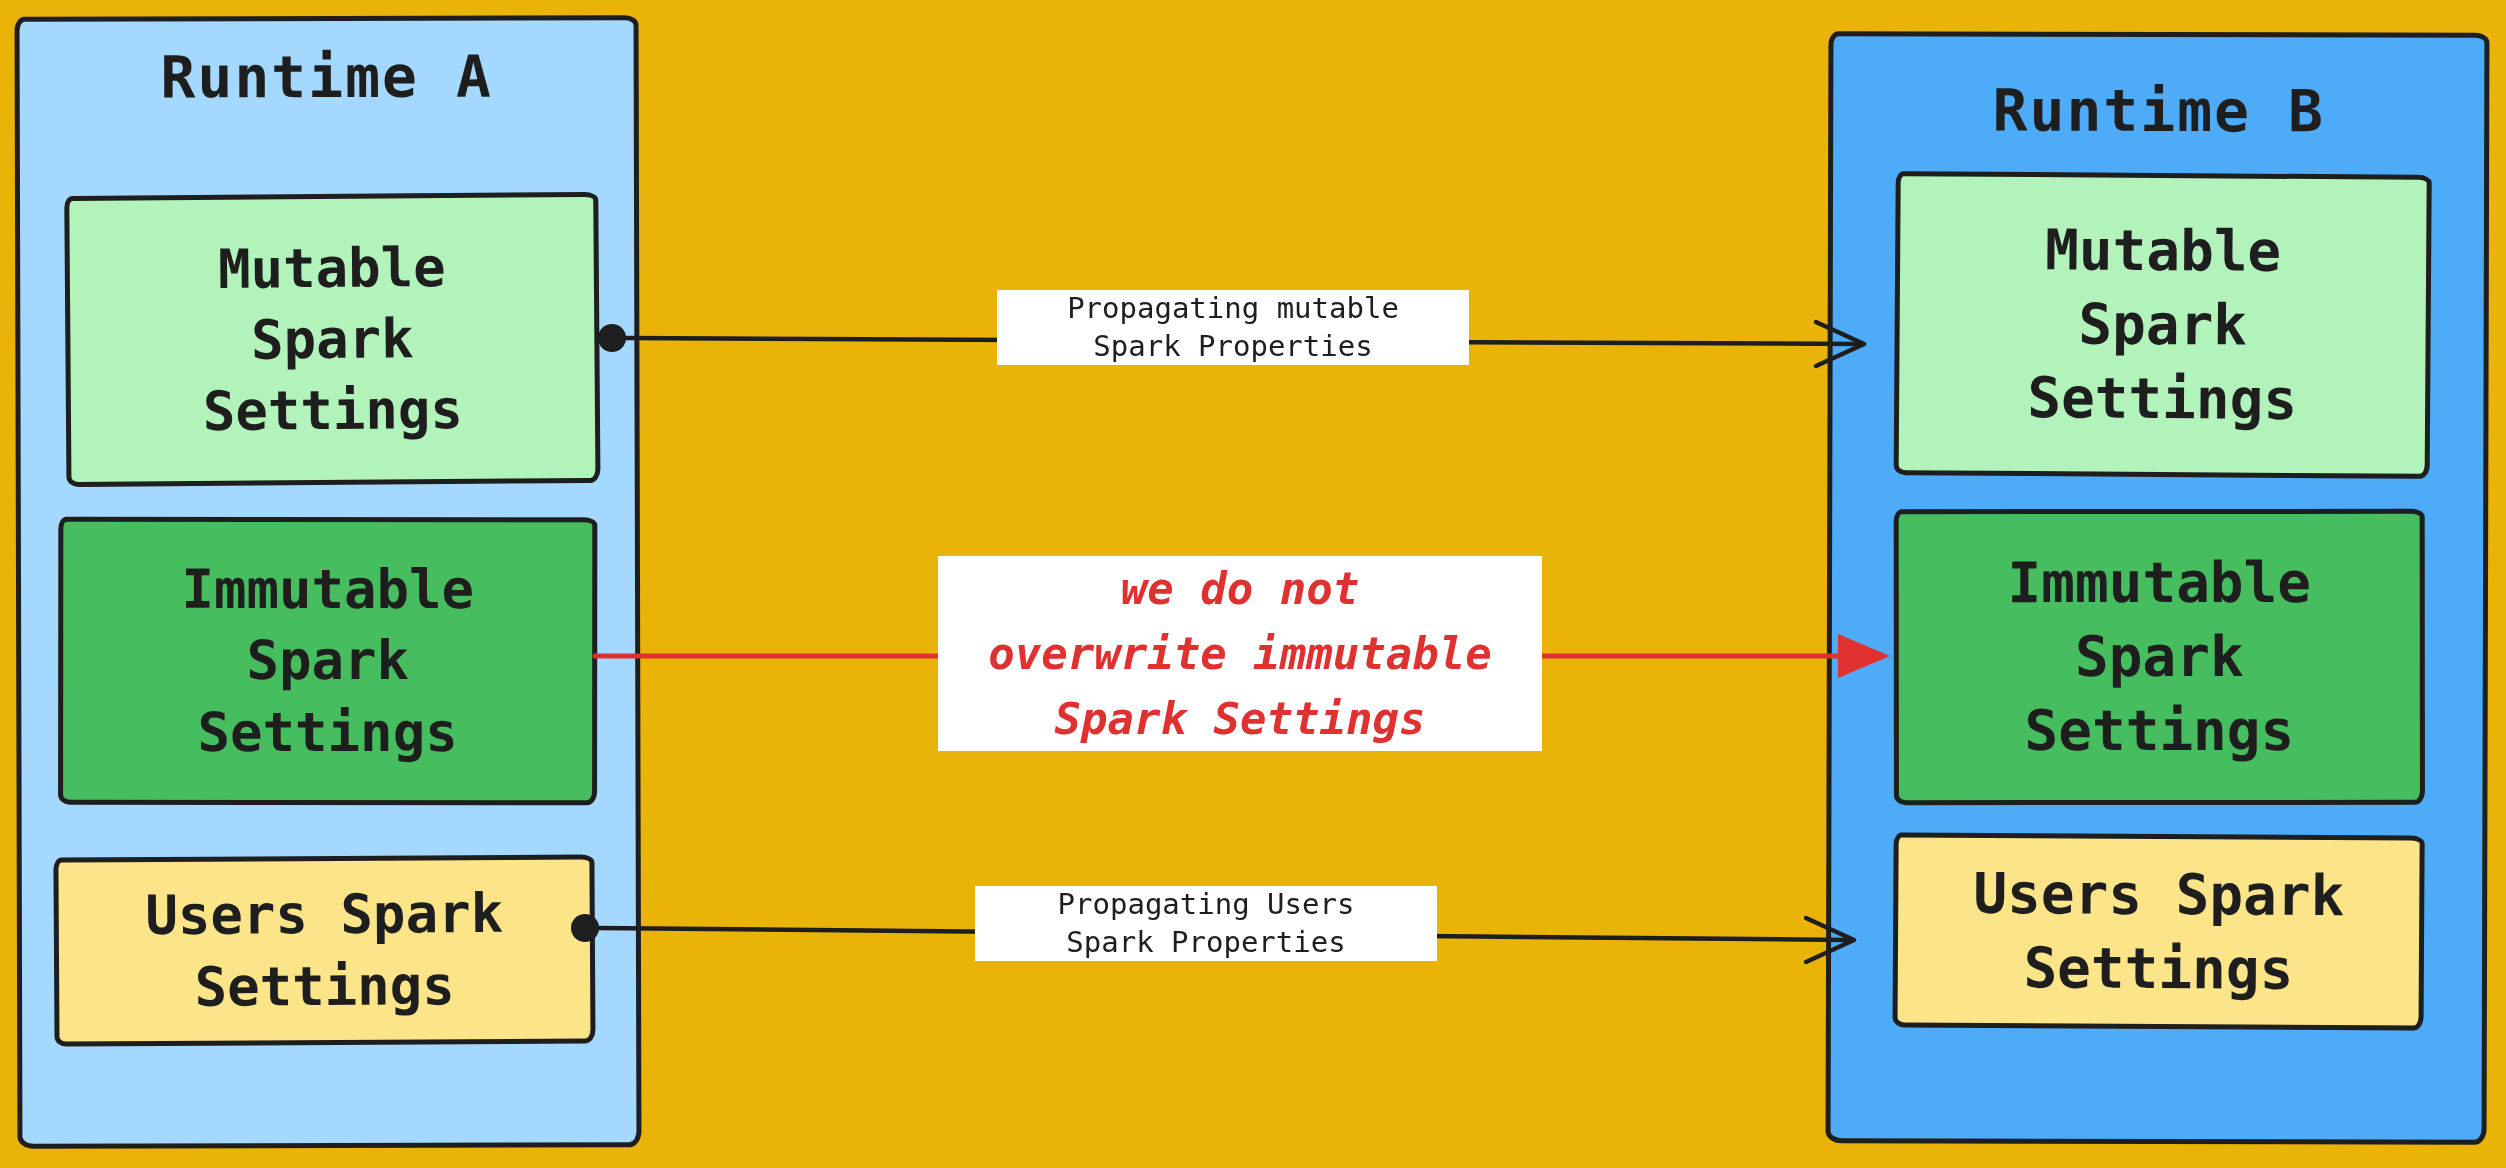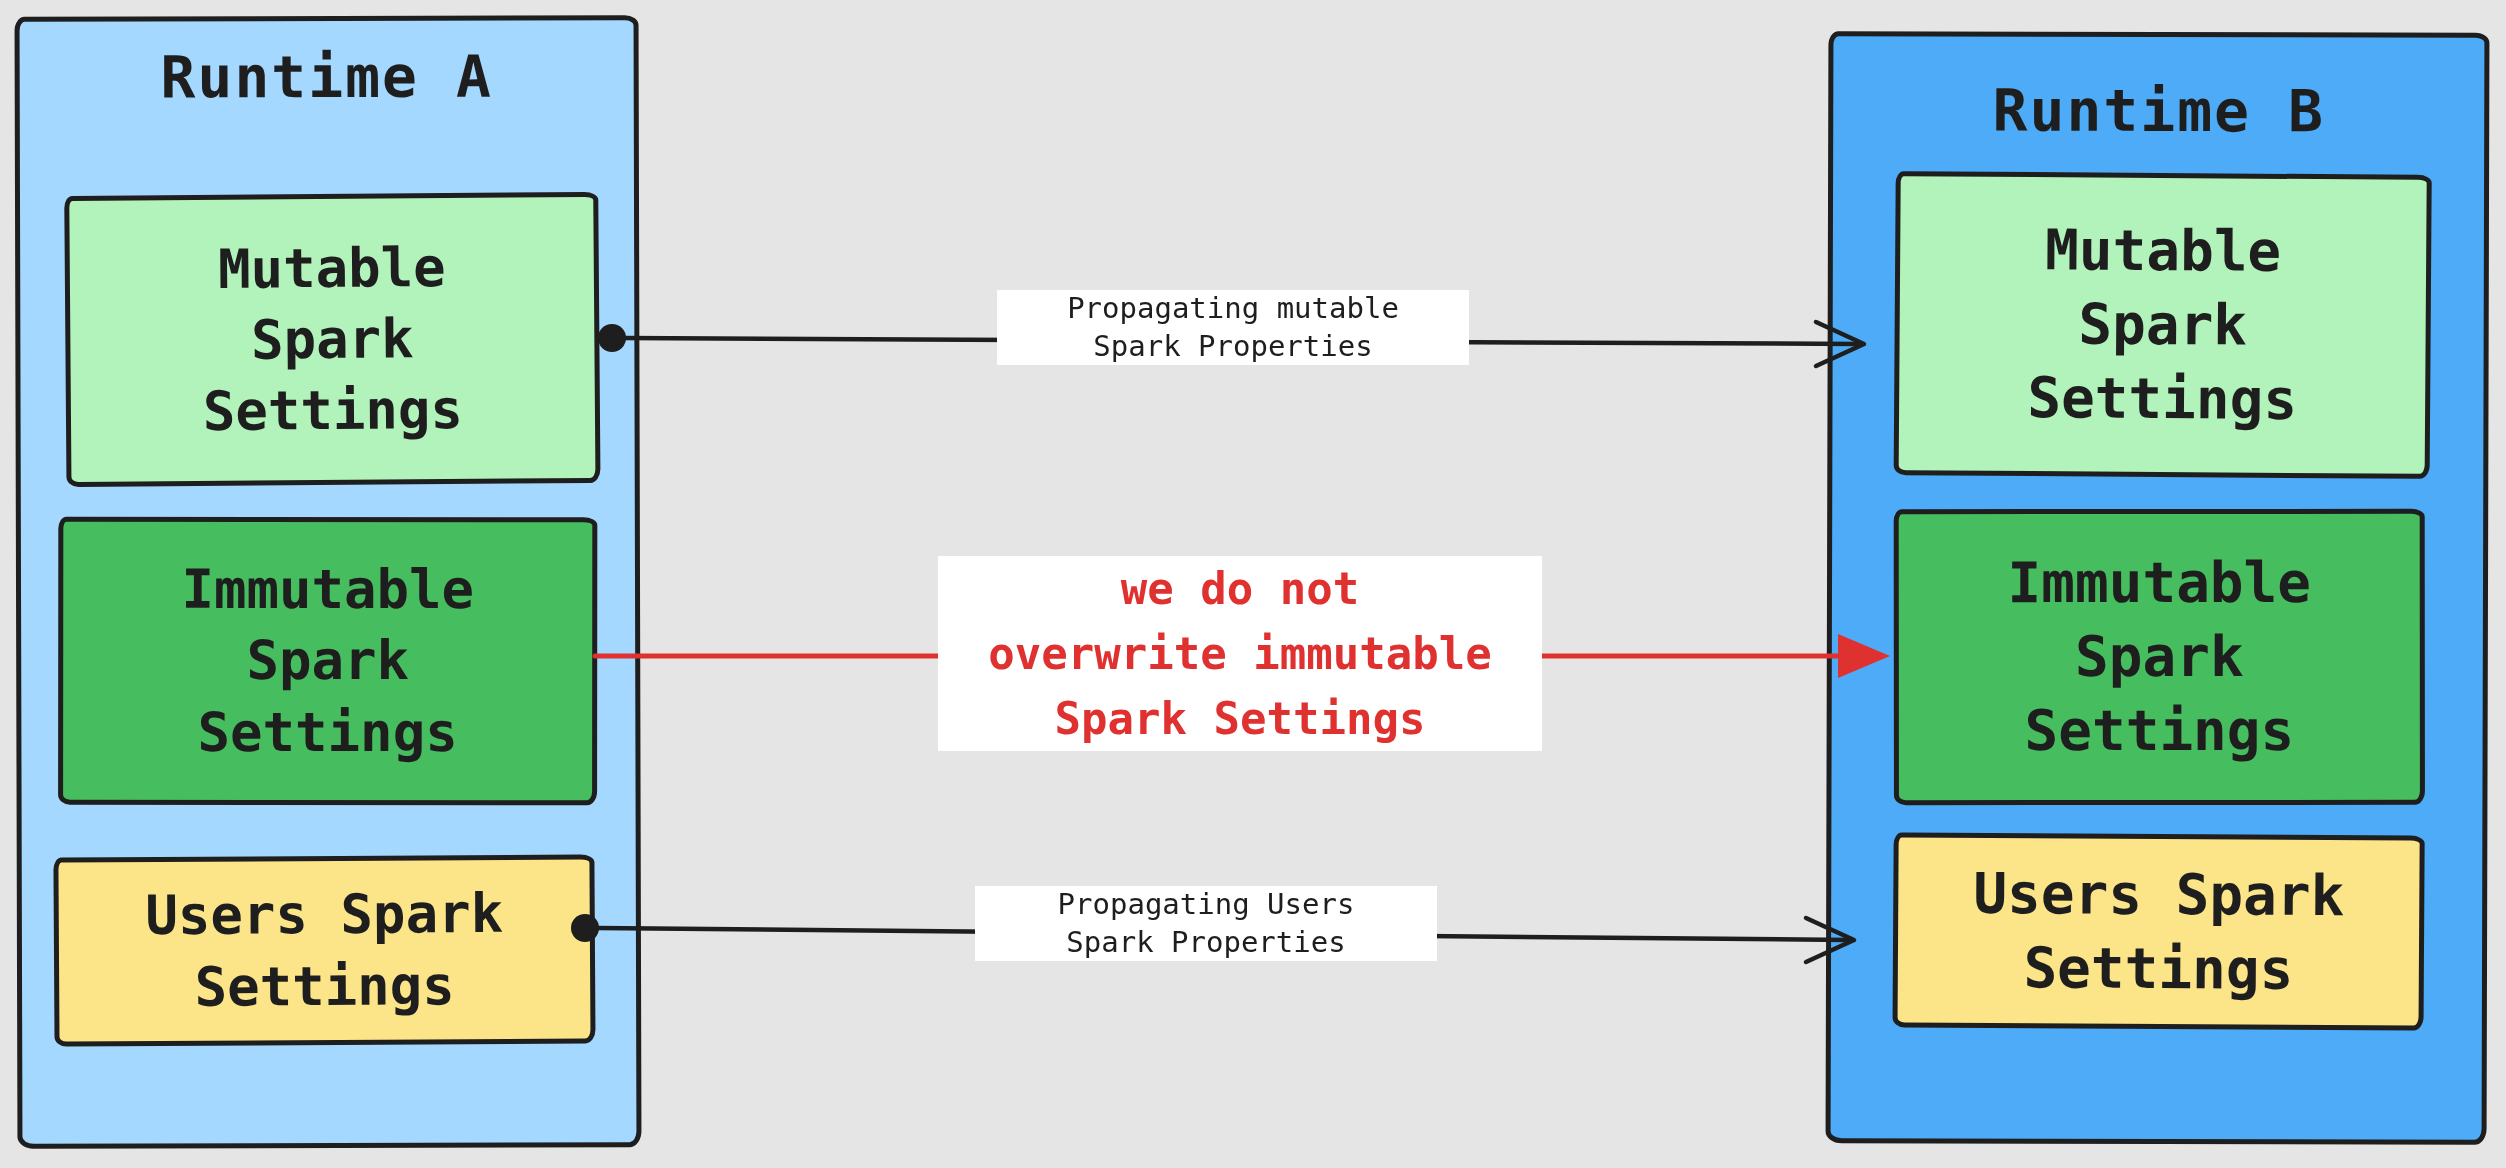--- a/index.html
+++ b/index.html
@@ -5,21 +5,21 @@
   html, body {
     margin: 0;
     padding: 0;
     background: #ffffff;
     font-family: "DejaVu Sans Mono", "Liberation Mono", monospace;
   }
   #canvas {
     position: relative;
     width: 2506px;
     height: 1168px;
-    background: #e5e5e5;
+    background: #eab308;
     overflow: hidden;
     color: #1e1e1e;
   }
   .runtime {
     position: absolute;
     border: 5px solid #1e1e1e;
     border-radius: 10px 14px 12px 16px / 14px 10px 16px 12px;
     box-sizing: border-box;
   }
   .runtime-a {
@@ -151,19 +151,19 @@
 
     <g>
       <circle cx="585" cy="928" r="14" fill="#1e1e1e"></circle>
       <line x1="597" y1="928" x2="1848" y2="940" stroke="#1e1e1e" stroke-width="4.5" stroke-linecap="round"></line>
       <polyline points="1806,918 1854,940 1806,962" fill="none" stroke="#1e1e1e" stroke-width="4.5" stroke-linecap="round" stroke-linejoin="round"></polyline>
     </g>
   </svg>
 
   <div id="label-mutable" class="arrow-label black">Propagating mutable
 Spark Properties</div>
-  <div id="label-red" class="arrow-label red" style="color: rgb(224, 49, 49);">we do not
+  <div id="label-red" class="arrow-label red" style="color: rgb(224, 49, 49); font-style: italic;">we do not
 overwrite immutable
 Spark Settings</div>
   <div id="label-users" class="arrow-label black">Propagating Users
 Spark Properties</div>
 
 </div>
 
 </body></html>

